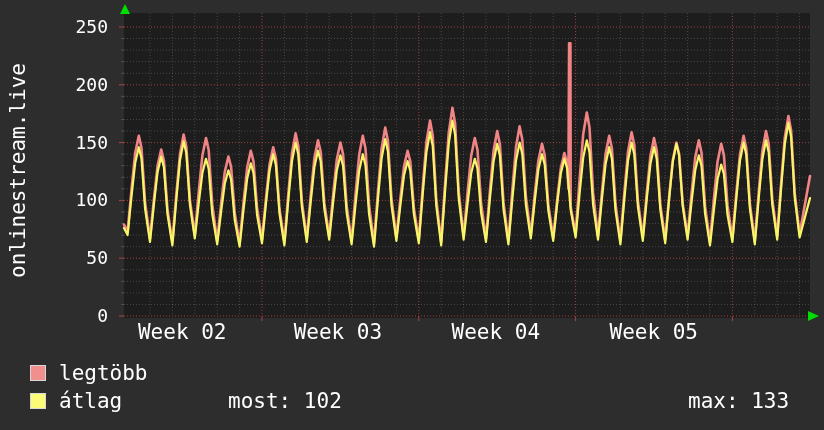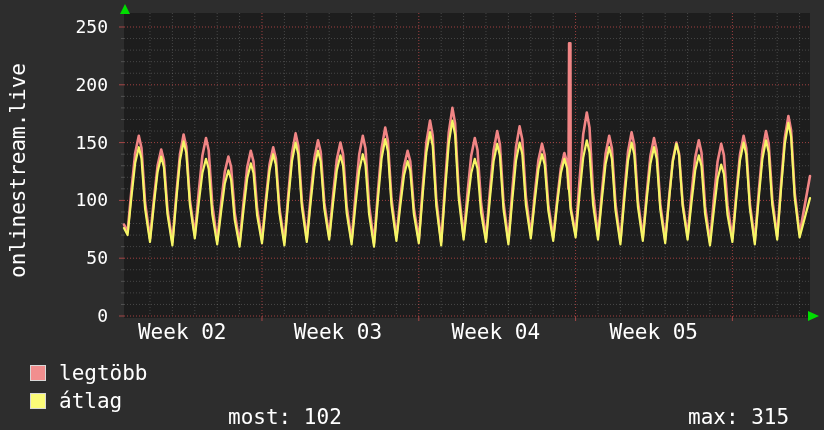--- a/index.html
+++ b/index.html
@@ -16,21 +16,21 @@
     display:flex;align-items:center;justify-content:center;
     writing-mode:vertical-rl;transform:rotate(180deg);
     color:#ffffff;font-size:21px;letter-spacing:0px;white-space:nowrap;
   }
   .legend-row{position:absolute;left:0;width:804px;height:20px;color:#ffffff;font-size:21px;line-height:19px;}
   .legend-row .swatch{
     position:absolute;left:30px;top:1px;width:14px;height:14px;
     border:1px solid #d8d8d8;display:inline-block;
   }
   .legend-row .lg-label{position:absolute;left:59px;top:0;}
-  .stat{position:absolute;top:16px;white-space:pre;}
+  .stat{position:absolute;top:0;white-space:pre;}
   #stat-most{left:228px;}
   #stat-atlag{left:452px;}
   #stat-max{left:688px;}
 </style>
 </head>
 <body>
 
 <div class="vtitle">onlinestream.live</div>
 
 <svg id="graph-svg" width="824" height="356">
@@ -139,14 +139,14 @@
 
 <div class="legend-row" style="top:364px">
   <span class="swatch" id="swatch-legtobb" style="background: rgb(241, 142, 142);"></span>
   <span class="lg-label">legtöbb</span>
 </div>
 
 <div class="legend-row" style="top:392px">
   <span class="swatch" id="swatch-atlag" style="background: rgb(251, 251, 120);"></span>
   <span class="lg-label">átlag</span>
   <span class="stat" id="stat-most">most: 102</span>
-  <span class="stat" id="stat-max">max: 315</span>
+  <span class="stat" id="stat-max">max: 133</span>
 </div>
 
 </body></html>

